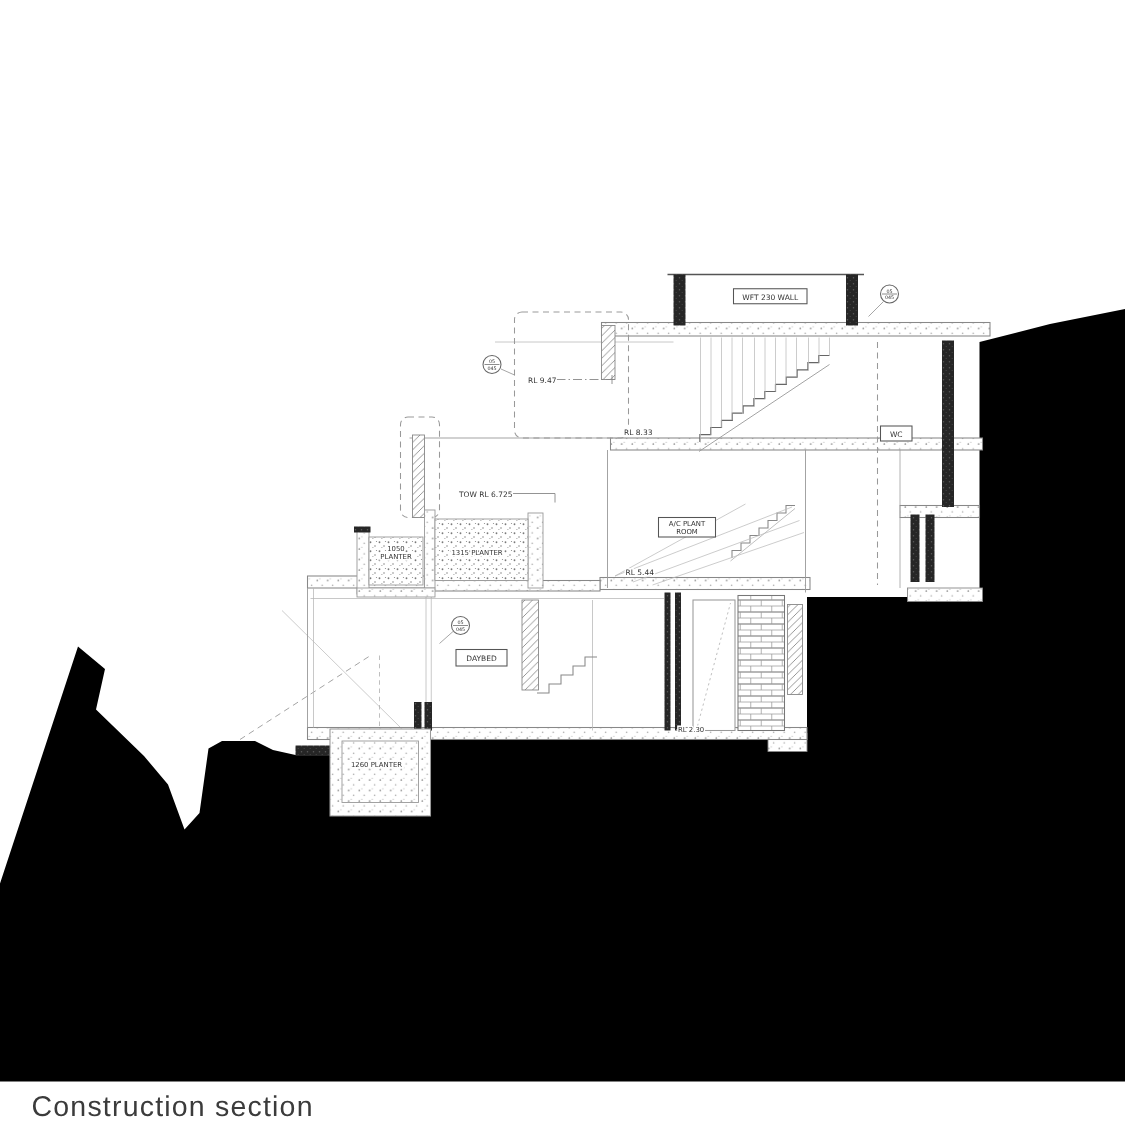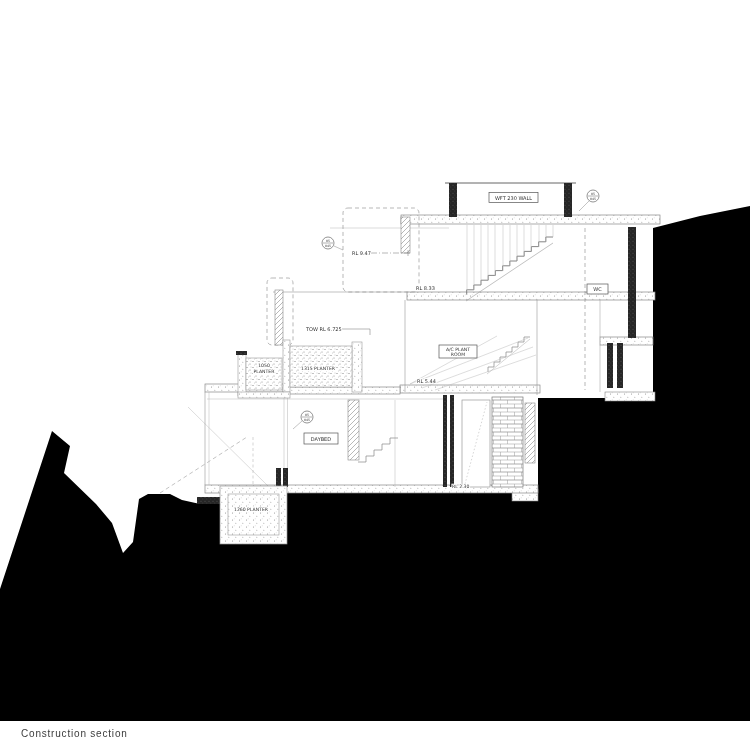--- a/index.html
+++ b/index.html
@@ -1,19 +1,19 @@
 <!DOCTYPE html>
 <html><head>
 <meta charset="utf-8">
 <style>
   html,body{margin:0;padding:0;background:#fff;}
   .page{position:relative;width:750px;height:750px;background:#fff;overflow:hidden;
         font-family:"DejaVu Sans", sans-serif;}
   svg{position:absolute;left:0;top:0;}
-  .caption{position:absolute;left:21px;top:728px;font-size:10px;letter-spacing:.8px;
+  .caption{position:absolute;left:21px;top:728px;font-size:19px;letter-spacing:.8px;
            color:#3b3b3b;font-family:"Liberation Sans", sans-serif;font-weight:400;}
   text{font-family:"DejaVu Sans", sans-serif;fill:#333;}
   .t5{font-size:5px;}
   .t46{font-size:4.6px;}
   .t32{font-size:3.2px;}
   .halo{paint-order:stroke;stroke:#fff;stroke-width:2px;}
 </style>
 </head>
 <body>
 

